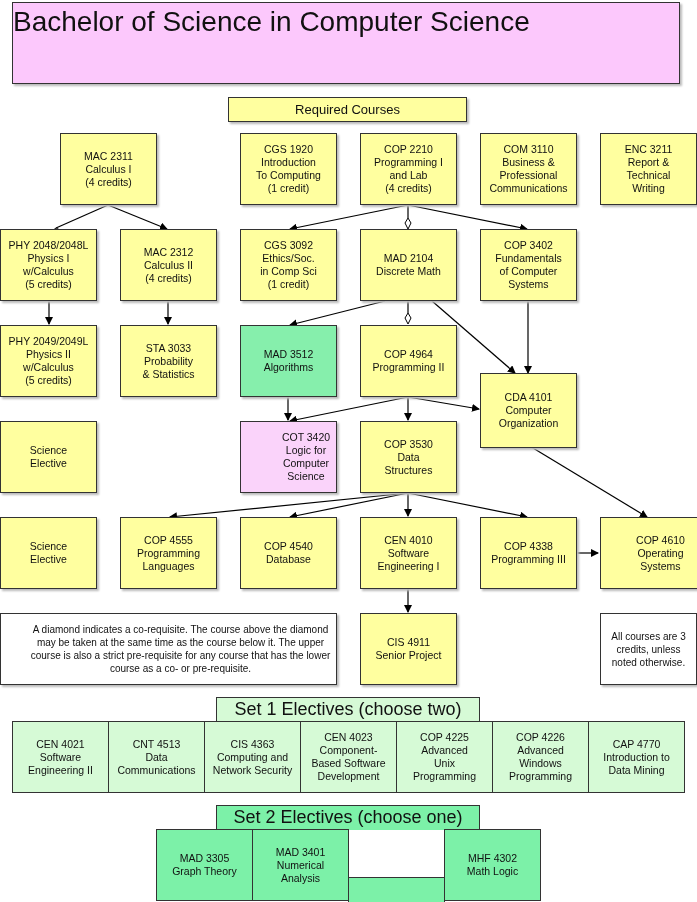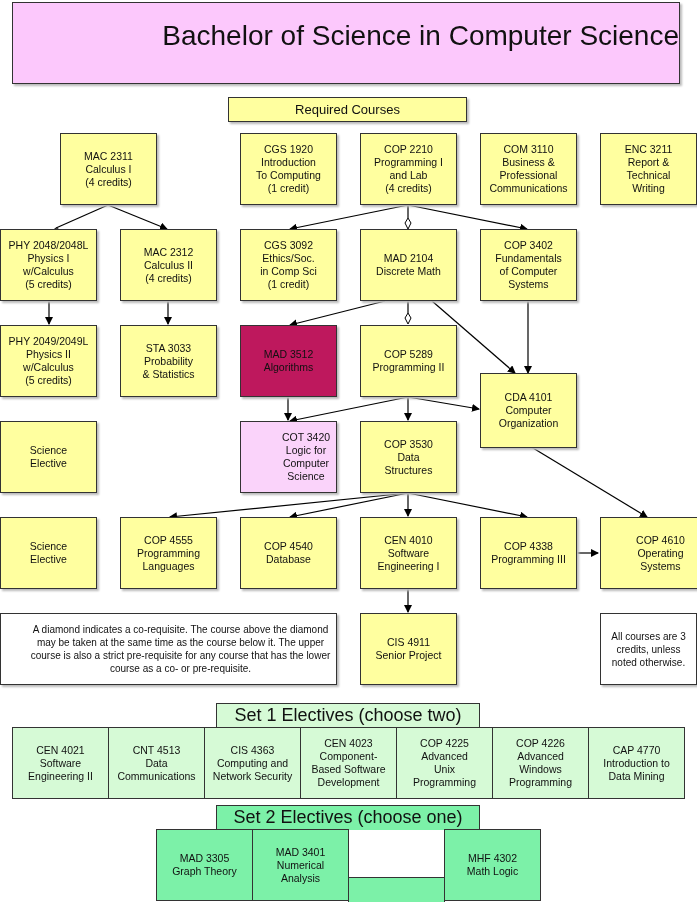--- a/index.html
+++ b/index.html
@@ -2,28 +2,28 @@
 <html><head>
 <meta charset="utf-8">
 <style>
   html, body { margin:0; padding:0; background:#ffffff; }
   body { width:697px; height:902px; position:relative; overflow:hidden;
          font-family:"Liberation Sans", sans-serif; color:#111; }
   .box { position:absolute; box-sizing:border-box; border:1px solid #333;
          display:flex; align-items:center; justify-content:center; text-align:center;
          font-size:10.5px; line-height:13px; padding:2px; white-space:pre-line; }
   .yellow { background:#ffff9f; box-shadow:2px 2px 2px #bbb; }
-  .orange { background:#be185d; box-shadow:2px 2px 2px #bbb;text-align:right; }
+  .orange { background:#86efac; box-shadow:2px 2px 2px #bbb;text-align:right; }
   .pink { background:#fad3fa; box-shadow:2px 2px 2px #bbb;padding-left:37px; }
   .white { background:#ffffff; box-shadow:2px 2px 2px #bbb; }
-  .lightgreen { background:#d6fad6;margin-top:6px; }
+  .lightgreen { background:#d6fad6; }
   .green { background:#7cf1a8; }
   #title { position:absolute; left:12px; top:2px; width:668px; height:82px; box-sizing:border-box;
-           background:#fcc8fc; border:1px solid #333; text-align:right;
-           font-size:28px; line-height:38px; padding-top:14px; box-shadow:2px 2px 2px #bbb; }
+           background:#fcc8fc; border:1px solid #333; text-align:left;
+           font-size:28px; line-height:38px; padding-top:0; box-shadow:2px 2px 2px #bbb; }
   #title div { white-space:nowrap; }
   #req { position:absolute; left:228px; top:97px; width:239px; height:25px; box-sizing:border-box;
          background:#ffff9f; border:1px solid #333; text-align:center; font-size:13px; line-height:23px;
          box-shadow:2px 2px 2px #bbb; }
   .sethdr { position:absolute; box-sizing:border-box; border:1px solid #333; border-bottom:none;
             text-align:center; font-size:18px; line-height:23px; }
   svg#lines { position:absolute; left:0; top:0; }
   .note { font-size:10px; line-height:13px; }
 </style>
 </head>
@@ -137,21 +137,21 @@
 
 <div class="box yellow" style="left:0px;top:325px;width:97px;height:72px">PHY 2049/2049L
 Physics II
 w/Calculus
 (5 credits)</div>
 <div class="box yellow" style="left:120px;top:325px;width:97px;height:72px">STA 3033
 Probability
 &amp; Statistics</div>
 <div class="box orange" style="left:240px;top:325px;width:97px;height:72px">MAD 3512
 Algorithms</div>
-<div class="box yellow" style="left:360px;top:325px;width:97px;height:72px">COP 5289
+<div class="box yellow" style="left:360px;top:325px;width:97px;height:72px">COP 4964
 Programming II</div>
 <div class="box yellow" style="left:480px;top:373px;width:97px;height:75px">CDA 4101
 Computer
 Organization</div>
 
 <div class="box yellow" style="left:0px;top:421px;width:97px;height:72px">Science
 Elective</div>
 <div class="box pink" style="left:240px;top:421px;width:97px;height:72px">COT 3420
 Logic for
 Computer

